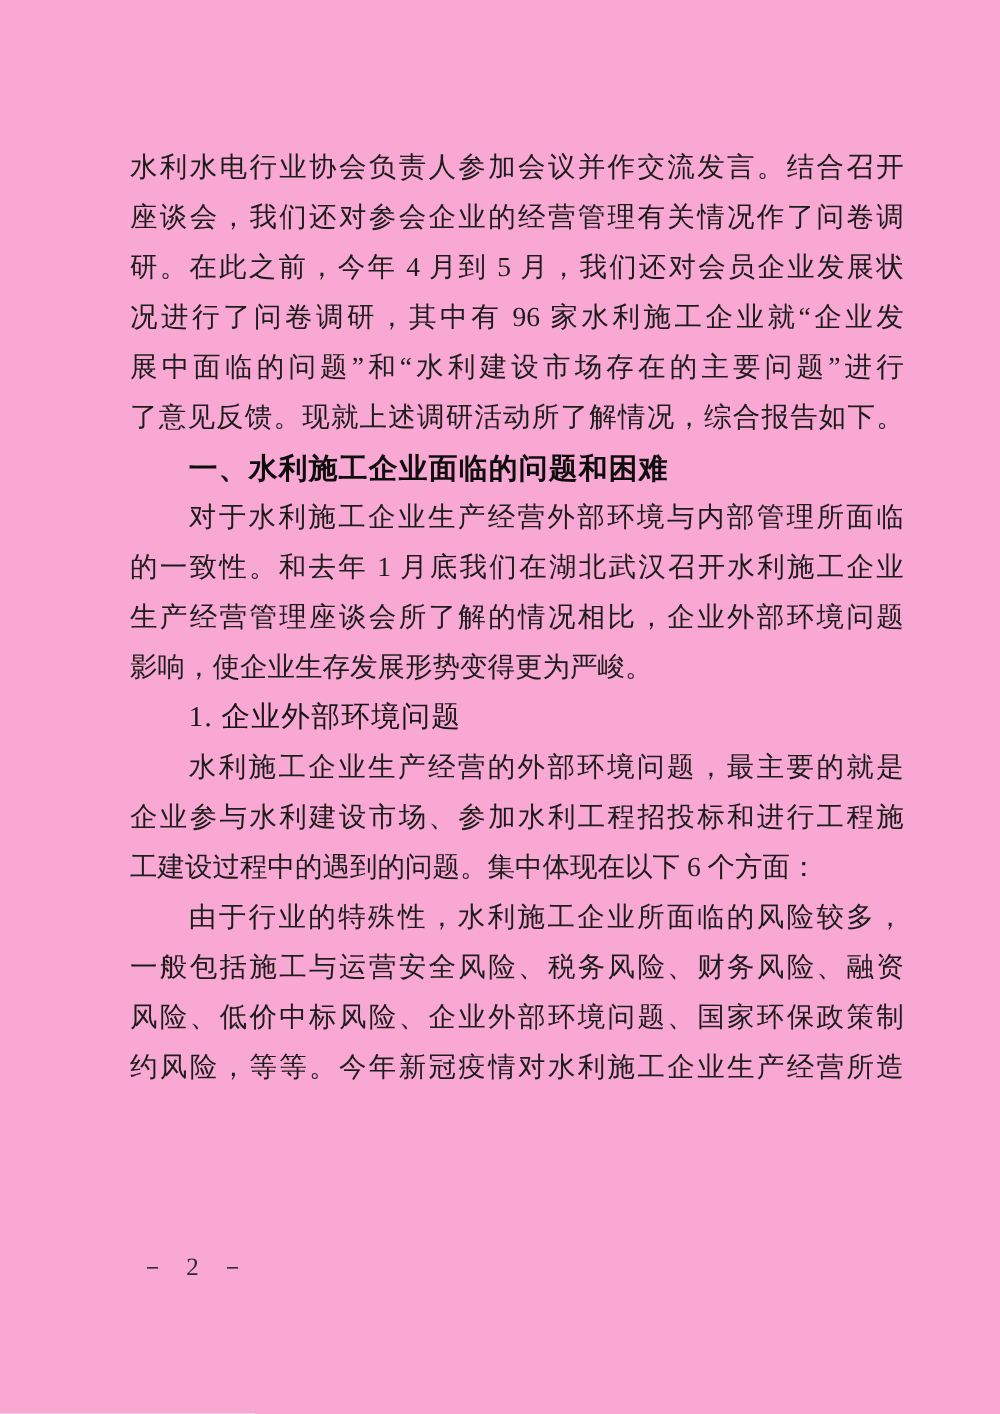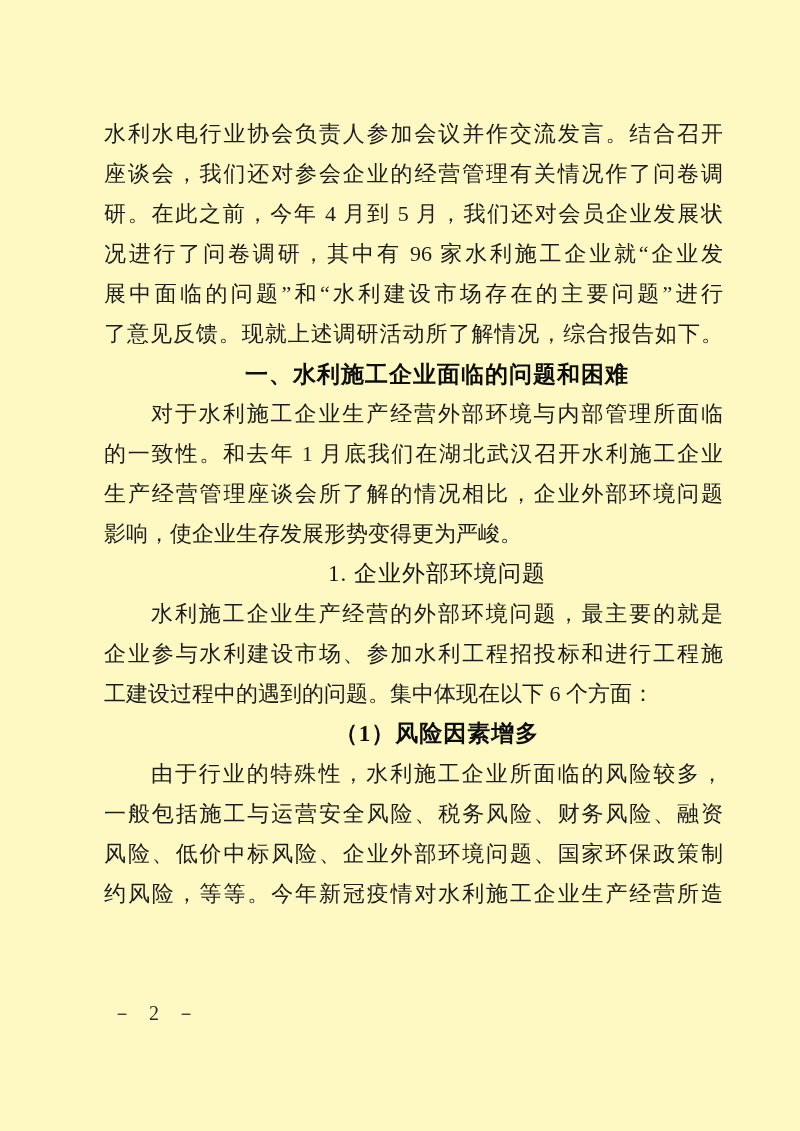--- a/index.html
+++ b/index.html
@@ -3,21 +3,21 @@
 <meta charset="utf-8">
 <style>
   * { margin: 0; padding: 0; box-sizing: border-box; }
   html, body { width: 800px; background: #ffffff; }
   body { font-family: "Liberation Serif", "DejaVu Serif", serif; }
 
   .page {
     position: relative;
     width: 800px;
     height: 1131px;
-    background: #fef9c3;
+    background: #f9a8d4;
     overflow: hidden;
   }
 
   .text-block {
     position: absolute;
     left: 104px;
     top: 114px;
     width: 619px;
   }
 
@@ -31,21 +31,21 @@
   }
 
   
   .just {
     white-space: normal;
     text-align: justify;
     text-align-last: justify;
   }
 
   
-  .indent { padding-left: 47px; text-align: center; }
+  .indent { padding-left: 47px; }
 
   
   .h-hei {
     font-family: "Liberation Sans", "DejaVu Sans", sans-serif;
     font-weight: 700;
     font-size: 23px;
     color: #0d0d0d;
     letter-spacing: 1px;
   }
 
@@ -87,21 +87,20 @@
     <div class="line just">了意见反馈。现就上述调研活动所了解情况，综合报告如下。</div>
     <div class="line h-hei indent">一、水利施工企业面临的问题和困难</div>
     <div class="line just indent">对于水利施工企业生产经营外部环境与内部管理所面临</div>
     <div class="line just">的一致性。和去年 1 月底我们在湖北武汉召开水利施工企业</div>
     <div class="line just">生产经营管理座谈会所了解的情况相比，企业外部环境问题</div>
     <div class="line">影响，使企业生存发展形势变得更为严峻。</div>
     <div class="line h-kai indent">1. 企业外部环境问题</div>
     <div class="line just indent">水利施工企业生产经营的外部环境问题，最主要的就是</div>
     <div class="line just">企业参与水利建设市场、参加水利工程招投标和进行工程施</div>
     <div class="line">工建设过程中的遇到的问题。集中体现在以下 6 个方面：</div>
-    <div class="line h-kai-bold indent">（1）风险因素增多</div>
     <div class="line just indent">由于行业的特殊性，水利施工企业所面临的风险较多，</div>
     <div class="line just">一般包括施工与运营安全风险、税务风险、财务风险、融资</div>
     <div class="line just">风险、低价中标风险、企业外部环境问题、国家环保政策制</div>
     <div class="line just">约风险，等等。今年新冠疫情对水利施工企业生产经营所造</div>
   </div>
 
   <div class="page-number">－ 2 －</div>
 
 </div>
 

